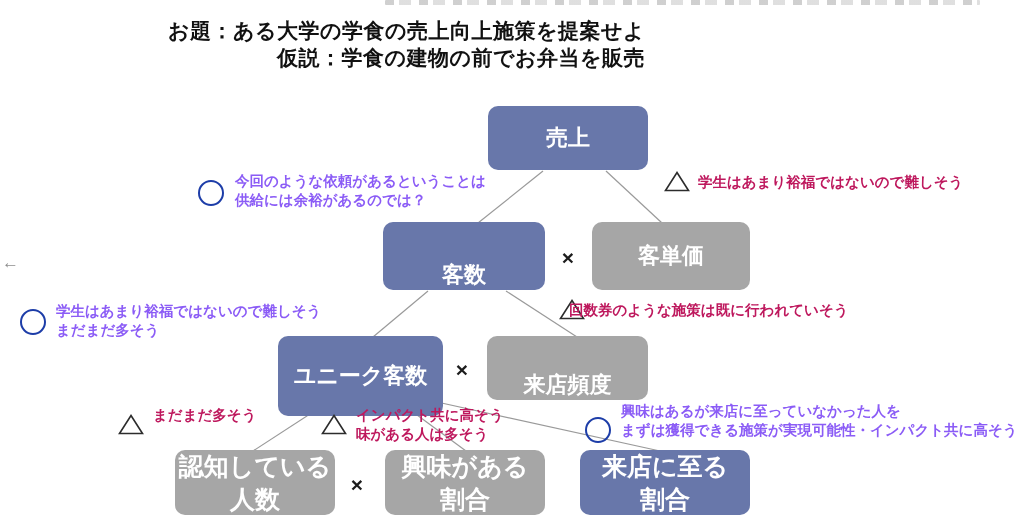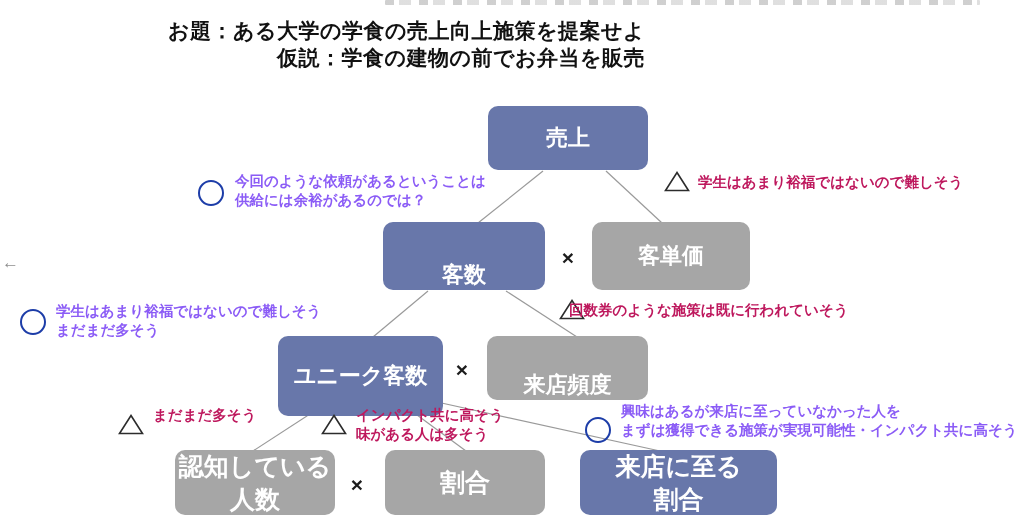--- a/index.html
+++ b/index.html
@@ -102,23 +102,24 @@
   <div class="node gray" style="left:487px; top:336px; width:161px; height:64px;justify-content:flex-end;">
     <span class="l">来店頻度</span>
   </div>
 
   <div class="node gray small" style="left:175px; top:450px; width:160px; height:65px;">
     <span class="l">認知している</span>
     <span class="l">人数</span>
   </div>
   <div class="op" style="left:339px; top:474px;">×</div>
   <div class="node gray small" style="left:385px; top:450px; width:160px; height:65px;">
+    <span class="l">興味がある</span>
     <span class="l">割合</span>
   </div>
-  <div class="node blue small" style="left:580px; top:450px; width:197px; height:65px;">
+  <div class="node blue small" style="left:580px; top:450px; width:170px; height:65px;">
     <span class="l">来店に至る</span>
     <span class="l">割合</span>
   </div>
 
   <div class="marker circle-marker" style="left:198px; top:180px;"></div>
   <div class="anno blue-anno" style="left:235px; top:172px;">
     <div class="txt">今回のような依頼があるということは</div>
     <div class="txt">供給には余裕があるのでは？</div>
   </div>
 

